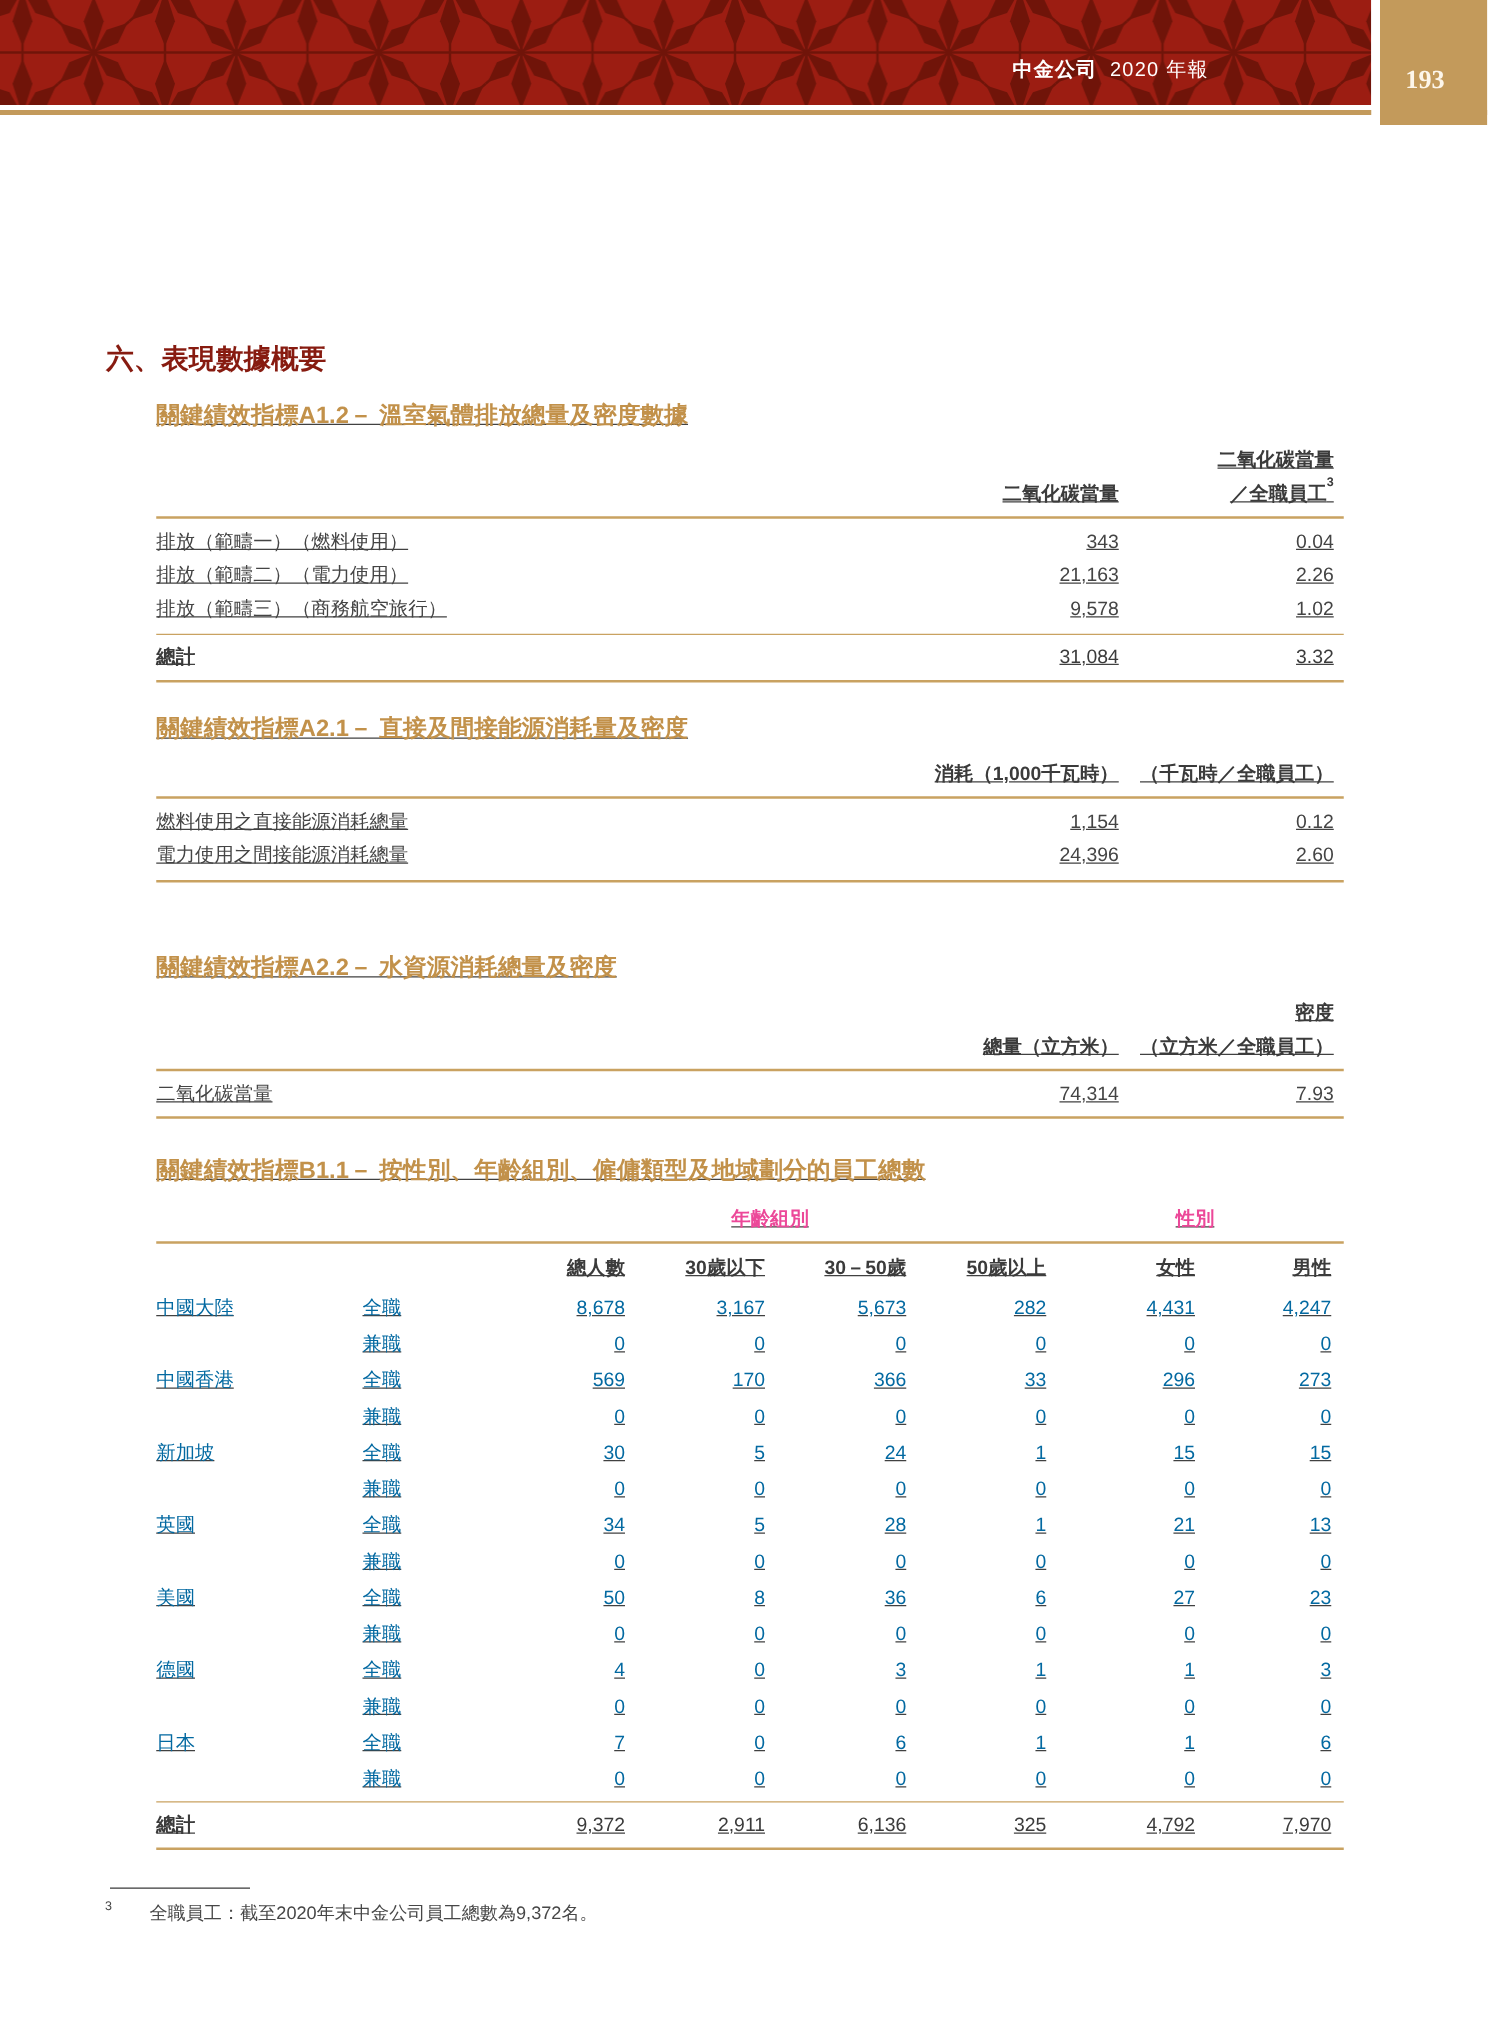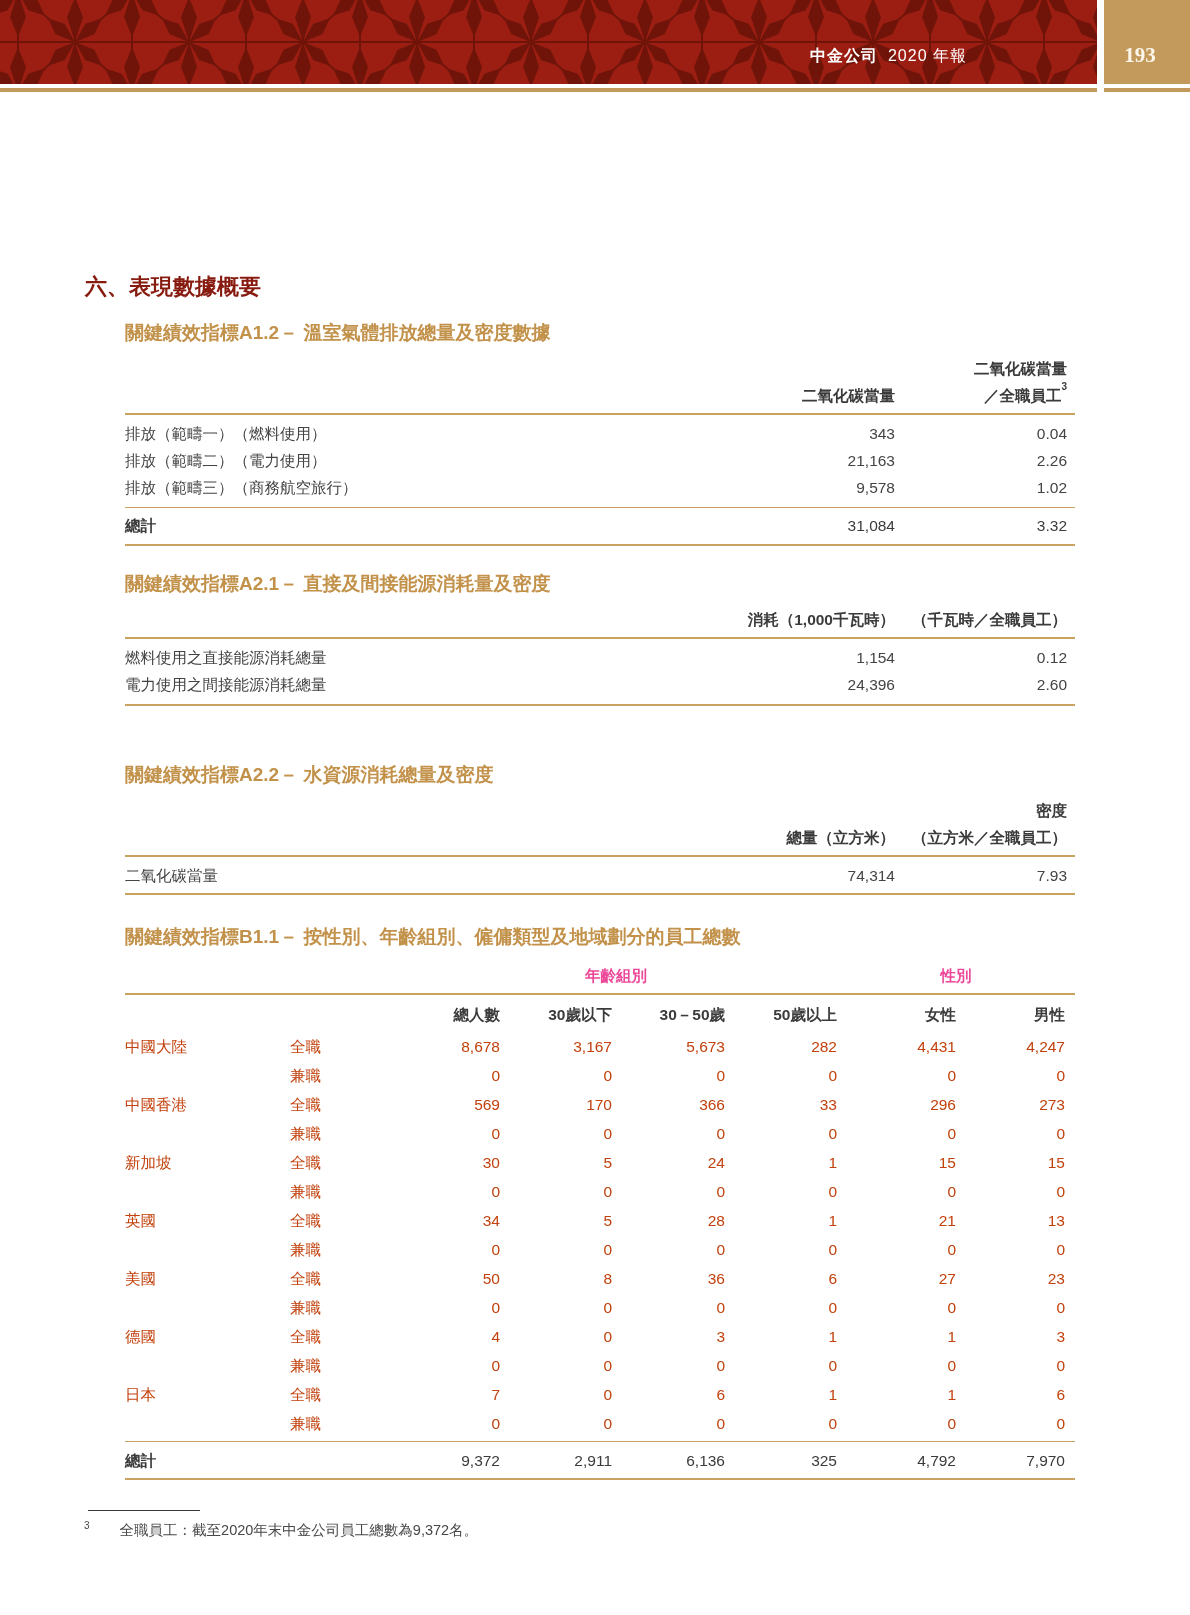--- a/index.html
+++ b/index.html
@@ -8,36 +8,36 @@
     font-family:"Liberation Sans","DejaVu Sans",sans-serif;color:#414141;
   }
   
   .band{position:absolute;left:0;top:0;width:1097px;height:84px;overflow:hidden;}
   .band-caption{
     position:absolute;top:46px;right:130px;color:#ffffff;font-size:16px;letter-spacing:1px;
     white-space:nowrap;
   }
   .band-caption .co{font-weight:bold;margin-right:10px;margin-top:44px;}
   .pagebox{
-    position:absolute;left:1104px;top:0;width:86px;height:84px;background:#C39A5B;
+    position:absolute;left:1104px;top:0;width:86px;height:100px;background:#C39A5B;
     display:flex;align-items:center;justify-content:center;
   }
   .pagebox .num{
     font-family:"Liberation Serif","DejaVu Serif",serif;font-weight:bold;font-size:21px;
     color:#FDF6EA;padding-top:26px;margin-right:14px;
   }
   .band-rule{position:absolute;top:88px;height:4px;background:#C39A5B;}
   .band-rule.left{left:0;width:1097px;}
   .band-rule.right{left:1104px;width:86px;}
 
   
   .main-title{
     position:absolute;left:85px;top:272px;font-size:22px;font-weight:bold;color:#871B10;
   }
-  .sec{position:absolute;left:125px;width:950px;}
+  .sec{position:absolute;left:125px;width:950px;text-decoration:underline;}
   .sec-title{font-size:19px;font-weight:bold;color:#C2914A;line-height:24px;}
 
   
   .ktable{margin-top:10px;}
   .khead-row{display:flex;line-height:27px;font-size:15.5px;font-weight:bold;color:#3B3B3B;}
   .kcol-label{flex:1;}
   .kcol-a{width:180px;text-align:right;}
   .kcol-b{width:180px;text-align:right;padding-right:8px;box-sizing:border-box;}
   .krule-heavy{border-top:2px solid #C9A261;margin-top:4px;}
   .krule-light{border-top:1px solid #C9A261;}
@@ -47,21 +47,21 @@
   .ktotal .kcol-label{font-weight:bold;}
   sup.fn{font-size:10px;vertical-align:top;line-height:1;}
 
   
   .btable{margin-top:12px;}
   .bgroup{display:flex;line-height:30px;font-size:15.5px;font-weight:bold;color:#ec4899;}
   .bg-empty{width:270px;}
   .bg-age{width:442px;text-align:center;}
   .bg-gender{width:238px;text-align:center;}
   .bhead{display:flex;line-height:27px;padding:6px 0 4px 0;font-size:15.5px;font-weight:bold;color:#3B3B3B;}
-  .brow{display:flex;line-height:29px;font-size:15.5px;color:#c2410c;}
+  .brow{display:flex;line-height:29px;font-size:15.5px;color:#0369a1;}
   .c-region{width:165px;}
   .c-type{width:105px;}
   .c-n1{width:105px;text-align:right;}
   .c-n2{width:112px;text-align:right;}
   .c-n3{width:113px;text-align:right;}
   .c-n4{width:112px;text-align:right;}
   .c-n5{width:119px;text-align:right;}
   .c-n6{width:119px;text-align:right;padding-right:10px;box-sizing:border-box;}
   .btotal{display:flex;line-height:27px;padding:5px 0 4px 0;font-size:15.5px;color:#3B3B3B;}
   .btotal .c-region{font-weight:bold;}

